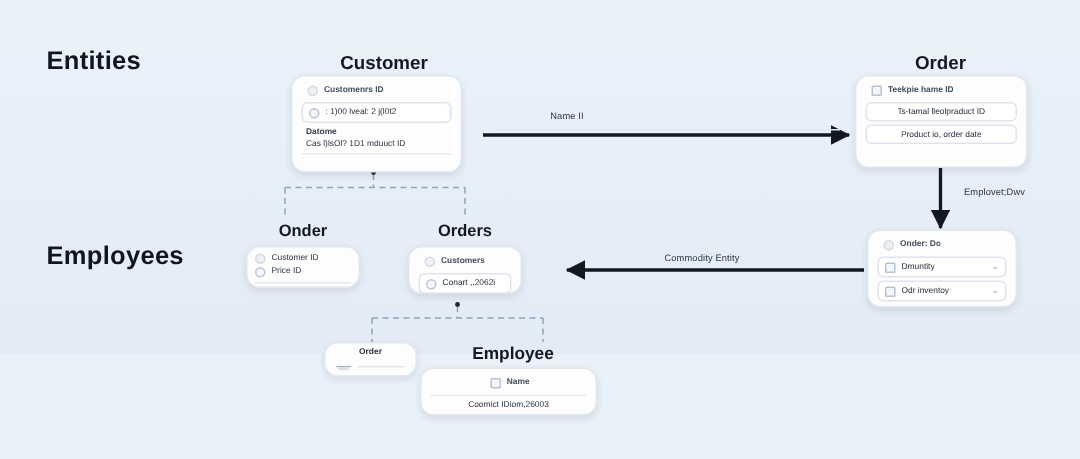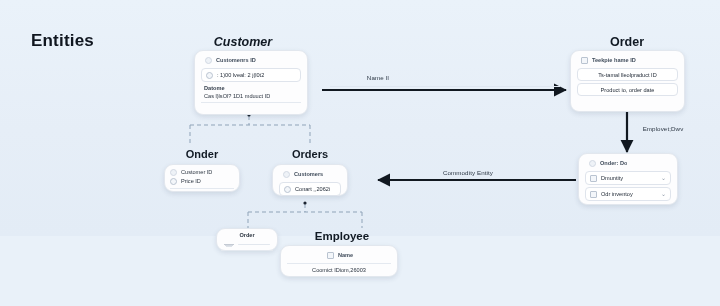--- a/index.html
+++ b/index.html
@@ -165,26 +165,27 @@
     <g stroke="#8fa3b8" stroke-width="1" stroke-dasharray="4 3" fill="none">
       <line x1="305" y1="204" x2="305" y2="212"></line>
       <path d="M248 212 L362 212"></path>
       <line x1="248" y1="212" x2="248" y2="228"></line>
       <line x1="362" y1="212" x2="362" y2="228"></line>
     </g>
     <circle cx="305" cy="203" r="1.6" fill="#1b2430"></circle>
   </svg>
 
   <div class="section-label" style="left:31px;top:31px;">Entities</div>
+  <div class="section-label" style="left:31px;top:161px;">Employees</div>
 
   <div class="edge-label" style="left:378px;top:74px;">Name II</div>
   <div class="edge-label" style="left:663px;top:125px;">Emplovet;Dwv</div>
   <div class="edge-label" style="left:468px;top:169px;">Commodity Entity</div>
 
-  <div class="card-title" style="left:243px;top:35px;font-style:italic;">Customer</div>
+  <div class="card-title" style="left:256px;top:35px;">Customer</div>
   <div class="card" style="left:194px;top:50px;width:114px;height:65px;">
     <div class="row head">
       <span class="dot faint"></span>
       <span class="lbl">Customenrs ID</span>
     </div>
     <div class="field">
       <span class="dot"></span>
       <span class="lbl">: 1)00 lveal: 2 j(l0t2</span>
     </div>
     <div class="sub">Datome</div>

